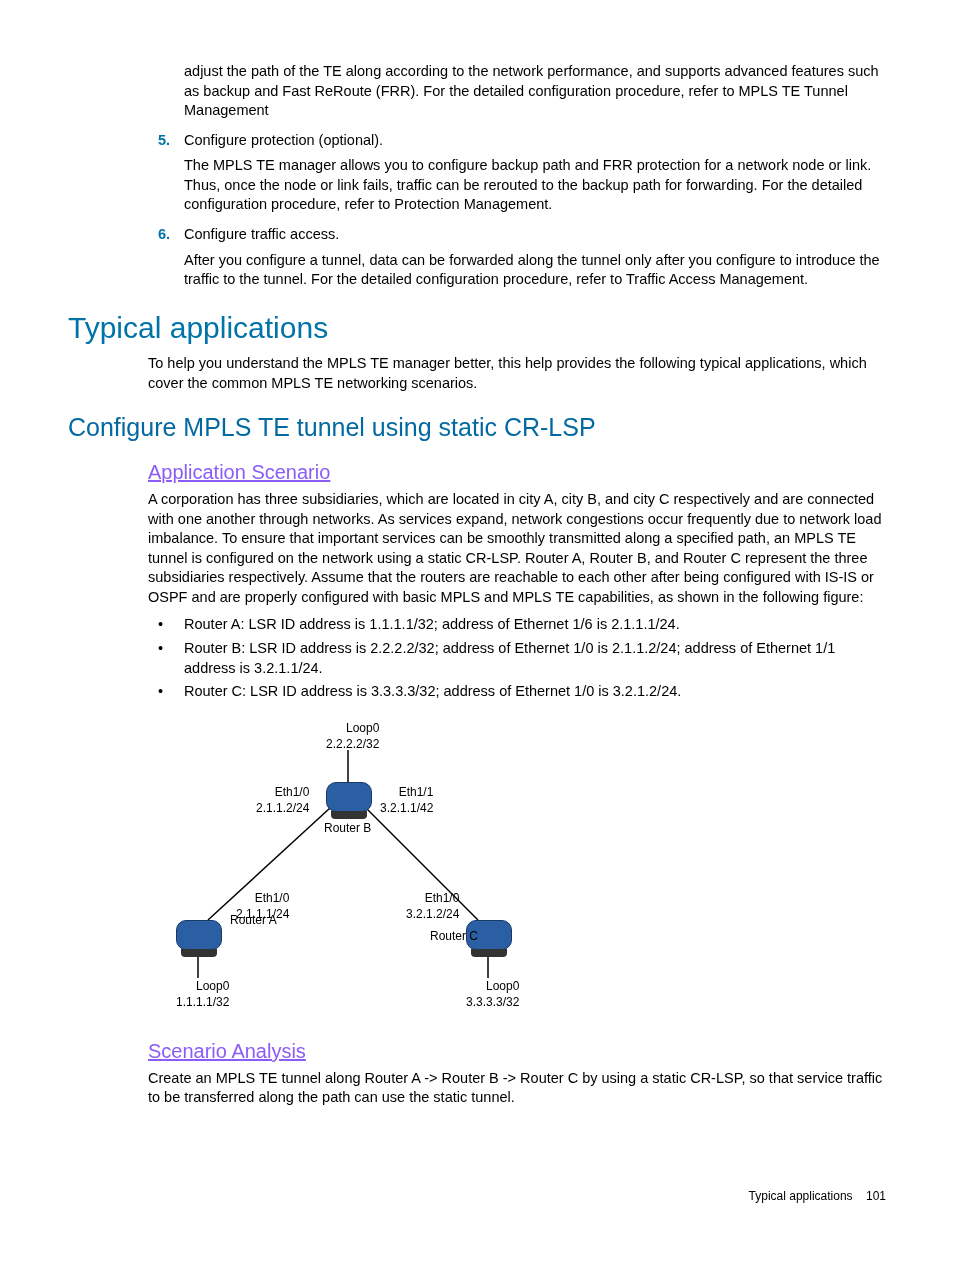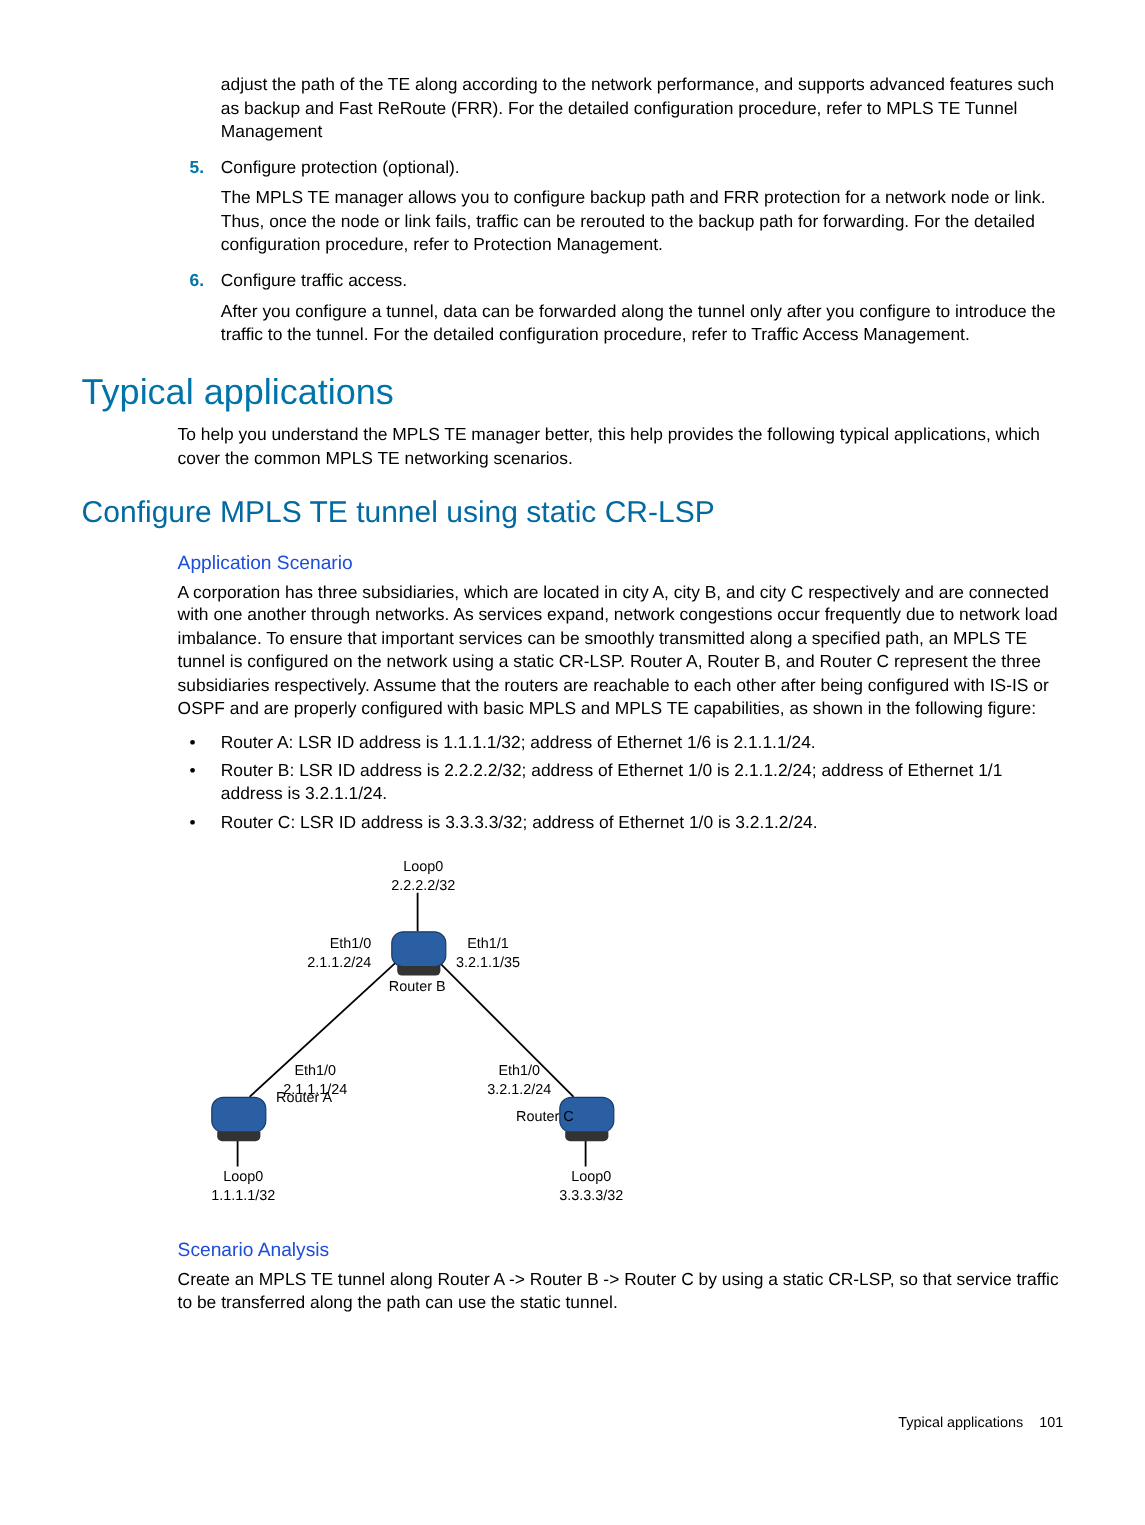--- a/index.html
+++ b/index.html
@@ -12,29 +12,29 @@
     padding: 56px 68px 40px 68px;
     width: 954px;
     box-sizing: border-box;
   }
   .num-item { display: flex; margin: 6px 0 4px 90px; }
   .num-item .num { color: #0073a8; font-weight: bold; width: 26px; flex: 0 0 26px; }
   .num-item .txt { flex: 1; }
   .indent-body { margin: 6px 0 10px 116px; }
   h1 { color: #0073a8; font-weight: normal; font-size: 30px; margin: 18px 0 6px 0; }
   h2 { color: #0369a1; font-weight: normal; font-size: 25px; margin: 18px 0 6px 0; }
-  h3 { color: #1d4ed8; font-weight: normal; font-size: 16px; margin: 14px 0 4px 80px; }
+  h3 { color: #8b5cf6; font-weight: normal; font-size: 20px; margin: 14px 0 4px 80px; text-decoration: underline; }
   .para { margin: 4px 0 8px 80px; }
   .bullet-row { display: flex; margin: 4px 0 4px 90px; }
   .bullet-row .dot { width: 26px; flex: 0 0 26px; }
   .bullet-row .txt { flex: 1; }
   .diagram { margin: 18px 0 18px 80px; width: 390px; height: 300px; position: relative; font-size: 12px; }
   .router { position: absolute; width: 44px; height: 28px; background: #2a5fa4; border-radius: 10px; border: 1px solid #1a3a66; }
   .router::after { content: ""; position: absolute; bottom: -8px; left: 4px; right: 4px; height: 8px; background: #333; border-radius: 0 0 4px 4px; }
-  .d-label { position: absolute; text-align: center; white-space: nowrap; }
+  .d-label { position: absolute; text-align: right; white-space: nowrap; }
   .footer { text-align: right; font-size: 12px; margin-top: 80px; color: #000000; }
   svg.topo { position:absolute; left:0; top:0; }
 </style>
 </head>
 <body>
 
 <div class="indent-body">adjust the path of the TE along according to the network performance, and supports advanced features such as backup and Fast ReRoute (FRR). For the detailed configuration procedure, refer to MPLS TE Tunnel Management</div>
 
 <div class="num-item">
   <div class="num">5.</div>
@@ -82,21 +82,21 @@
     <div>Loop0</div>
     <div>2.2.2.2/32</div>
   </div>
   <div class="router" style="left:178px; top:62px;"></div>
   <div class="d-label" style="left:108px; top:64px; text-align:right;">
     <div>Eth1/0</div>
     <div>2.1.1.2/24</div>
   </div>
   <div class="d-label" style="left:232px; top:64px;">
     <div>Eth1/1</div>
-    <div>3.2.1.1/35</div>
+    <div>3.2.1.1/42</div>
   </div>
   <div class="d-label" style="left:176px; top:100px;">Router B</div>
 
   <div class="d-label" style="left:88px; top:170px;">
     <div>Eth1/0</div>
     <div>2.1.1.1/24</div>
   </div>
   <div class="router" style="left:28px; top:200px;"></div>
   <div class="d-label" style="left:82px; top:192px;">Router A</div>
   <div class="d-label" style="left:28px; top:258px;">

